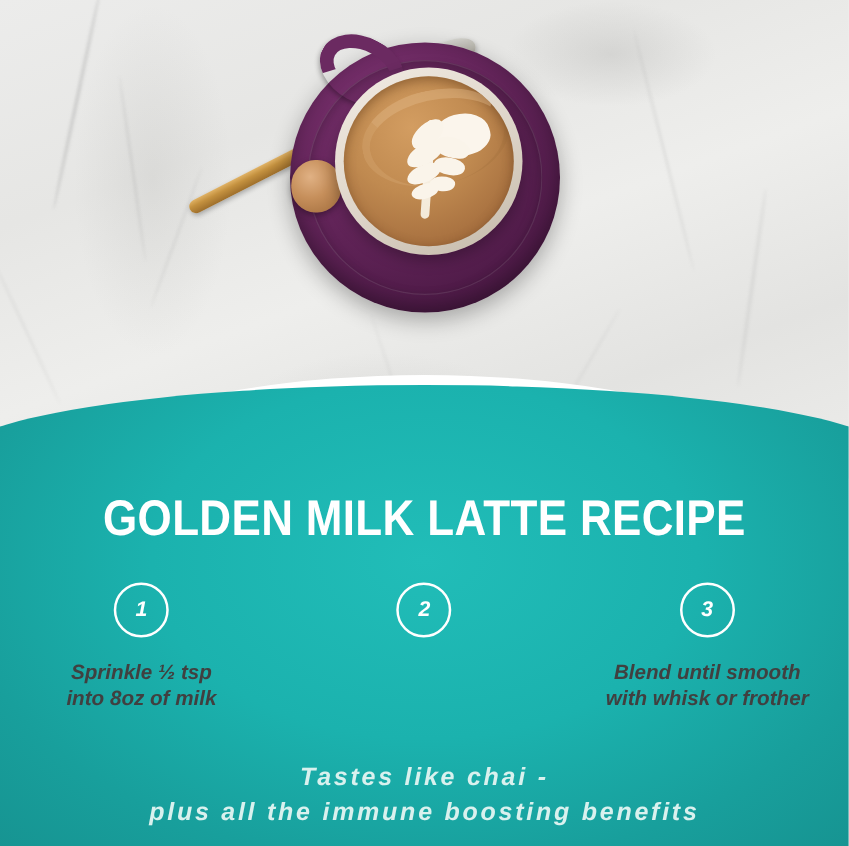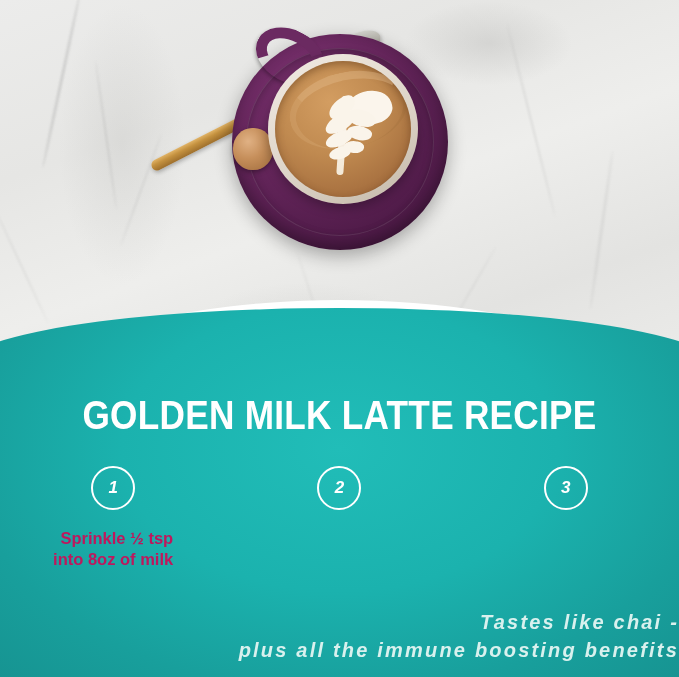--- a/index.html
+++ b/index.html
@@ -91,24 +91,24 @@
   .title{position:absolute;left:0;top:77px;width:679px;text-align:center;
     color:#ffffff;font-size:40px;font-weight:bold;letter-spacing:.3px;
     font-family:"Liberation Sans Narrow","Liberation Sans",sans-serif;
     transform:scaleX(.88);transform-origin:center;white-space:nowrap;}
 
   .steps{position:absolute;left:0;top:150px;width:679px;display:flex;}
   .step{flex:1;display:flex;flex-direction:column;align-items:center;}
   .badge{width:40px;height:40px;border-radius:50%;border:2px solid #ffffff;
     display:flex;align-items:center;justify-content:center;
     color:#ffffff;font-size:17px;font-weight:bold;font-style:italic;}
-  .step-text{margin-top:18px;color:#be185d;font-size:16.5px;font-weight:bold;
-    line-height:1.28;text-align:right;white-space:pre-line;}
+  .step-text{margin-top:18px;color:#404040;font-size:16.5px;font-weight:bold;
+    font-style:italic;line-height:1.28;text-align:center;white-space:pre-line;}
 
-  .tagline{position:absolute;left:0;top:292px;width:679px;text-align:right;
+  .tagline{position:absolute;left:0;top:292px;width:679px;text-align:center;
     color:#d9f1ee;font-size:20px;font-weight:bold;font-style:italic;
     letter-spacing:2.2px;line-height:1.42;white-space:pre-line;}
 </style>
 </head>
 <body>
 
 <div class="poster">
 
   <div class="photo">
     <div class="vein v1"></div>
@@ -158,20 +158,22 @@
       <div class="step">
         <div class="badge">1</div>
         <div class="step-text">Sprinkle ½ tsp
 into 8oz of milk</div>
       </div>
       <div class="step">
         <div class="badge">2</div>
       </div>
       <div class="step">
         <div class="badge">3</div>
+        <div class="step-text">Blend until smooth
+with whisk or frother</div>
       </div>
     </div>
 
     <div class="tagline">Tastes like chai -
 plus all the immune boosting benefits</div>
   </div>
 
 </div>
 
 </body></html>

